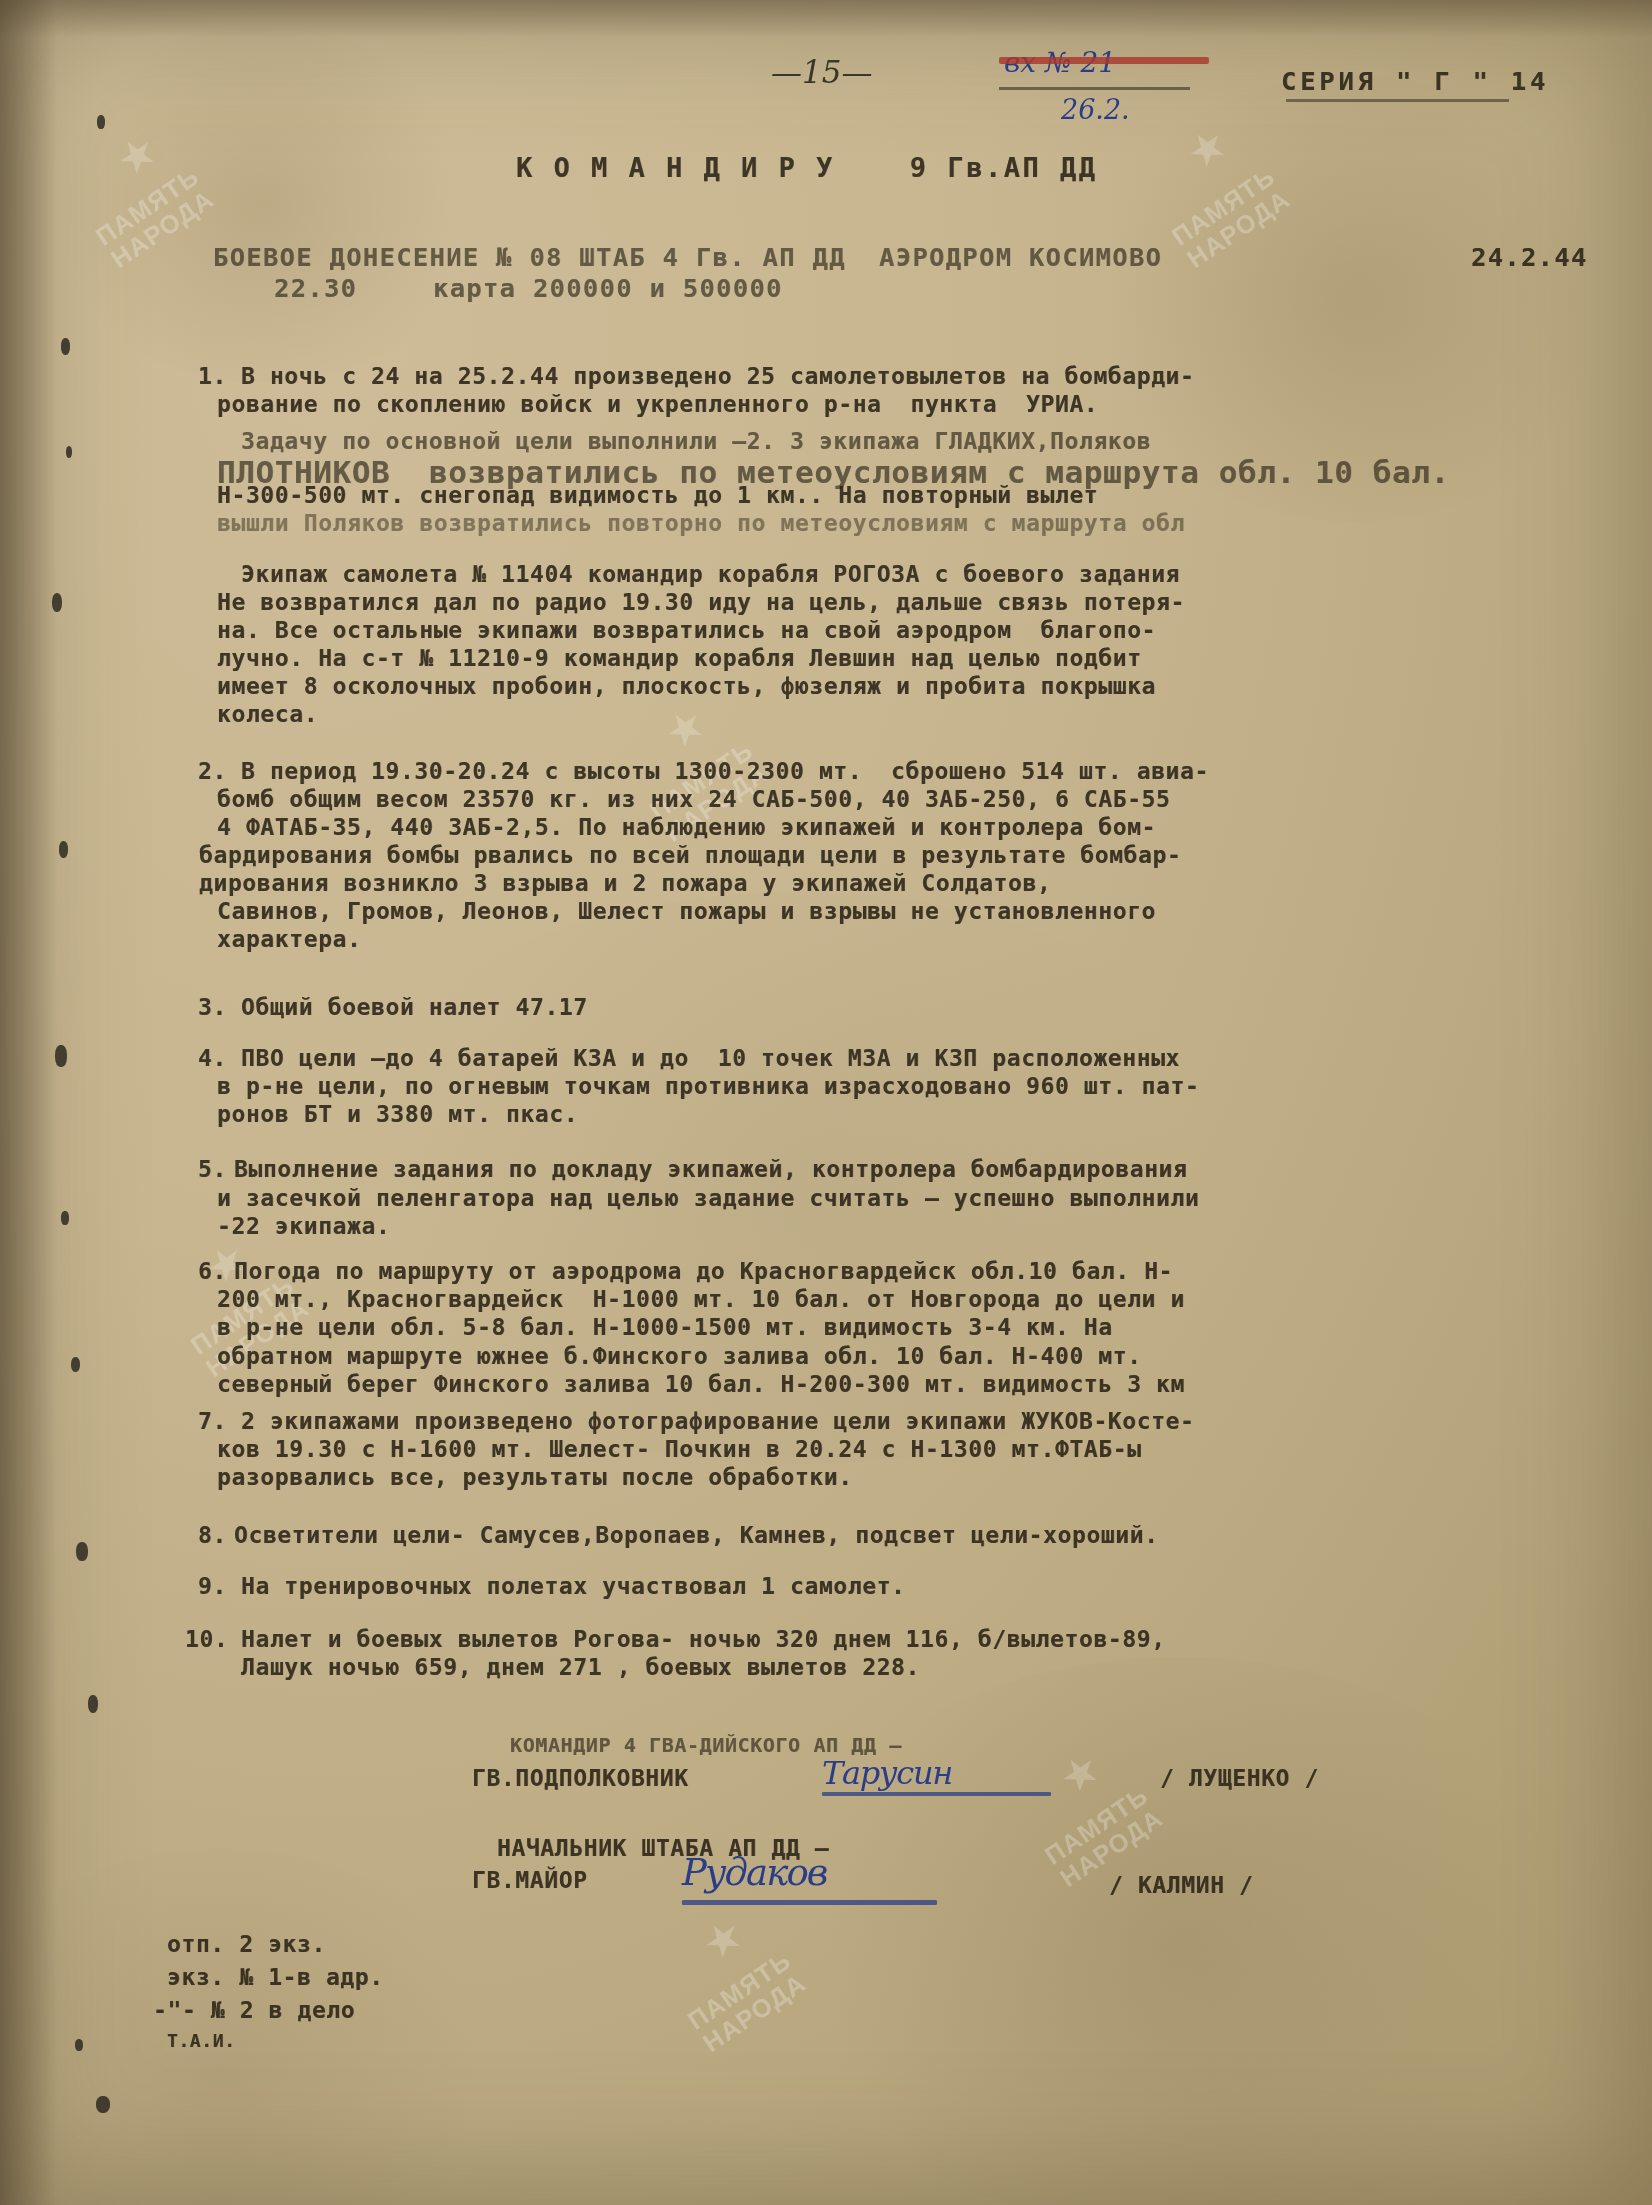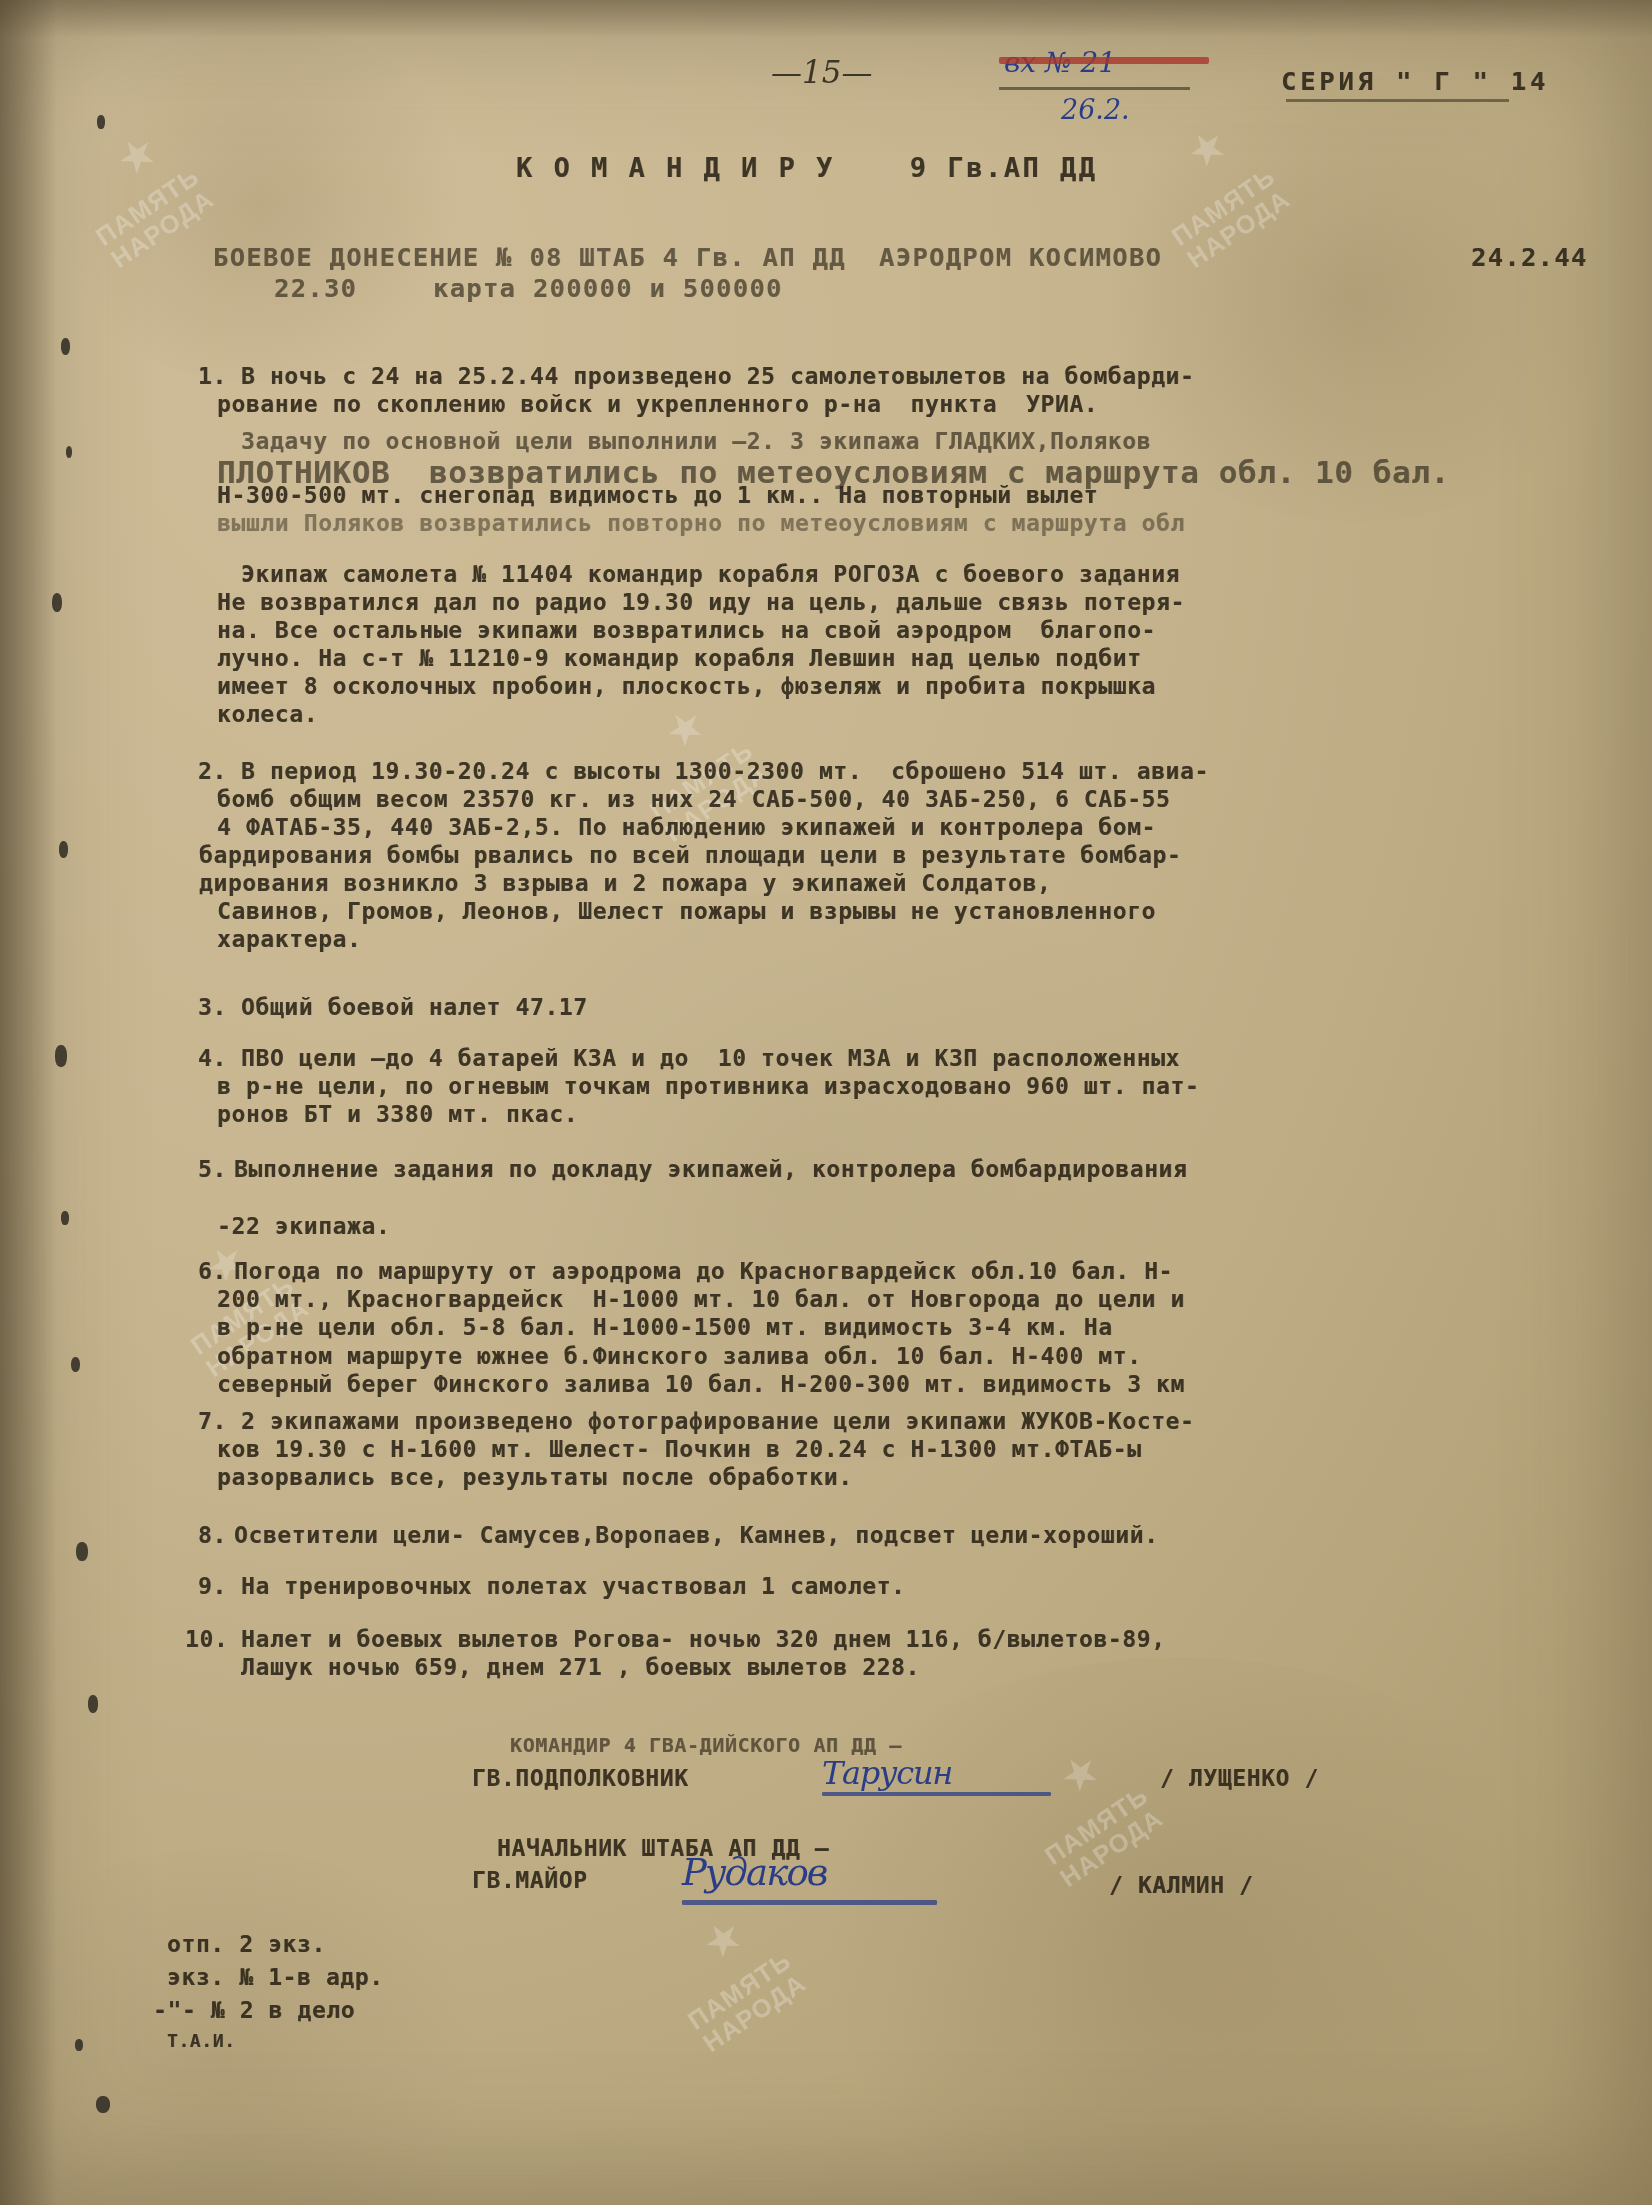--- a/index.html
+++ b/index.html
@@ -231,20 +231,21 @@
     <div class="t" style="left:198px;top:994px;font-size:23px;">3.</div>
     <div class="t" style="left:241px;top:994px;font-size:23px;">Общий боевой налет 47.17</div>
 
     <div class="t" style="left:198px;top:1045px;font-size:23px;">4.</div>
     <div class="t" style="left:241px;top:1045px;font-size:23px;">ПВО цели –до 4 батарей КЗА и до  10 точек МЗА и КЗП расположенных</div>
     <div class="t" style="left:217px;top:1073px;font-size:23px;">в р-не цели, по огневым точкам противника израсходовано 960 шт. пат-</div>
     <div class="t" style="left:217px;top:1101px;font-size:23px;">ронов БТ и 3380 мт. пкас.</div>
 
     <div class="t" style="left:198px;top:1156px;font-size:23px;">5.</div>
     <div class="t" style="left:234px;top:1156px;font-size:23px;">Выполнение задания по докладу экипажей, контролера бомбардирования</div>
+    <div class="t" style="left:217px;top:1185px;font-size:23px;">и засечкой пеленгатора над целью задание считать – успешно выполнили</div>
     <div class="t" style="left:217px;top:1213px;font-size:23px;">-22 экипажа.</div>
 
     <div class="t" style="left:198px;top:1258px;font-size:23px;">6.</div>
     <div class="t" style="left:234px;top:1258px;font-size:23px;">Погода по маршруту от аэродрома до Красногвардейск обл.10 бал. Н-</div>
     <div class="t" style="left:217px;top:1286px;font-size:23px;">200 мт., Красногвардейск  Н-1000 мт. 10 бал. от Новгорода до цели и</div>
     <div class="t" style="left:217px;top:1314px;font-size:23px;">в р-не цели обл. 5-8 бал. Н-1000-1500 мт. видимость 3-4 км. На</div>
     <div class="t" style="left:217px;top:1343px;font-size:23px;">обратном маршруте южнее б.Финского залива обл. 10 бал. Н-400 мт.</div>
     <div class="t" style="left:217px;top:1371px;font-size:23px;">северный берег Финского залива 10 бал. Н-200-300 мт. видимость 3 км</div>
 
     <div class="t" style="left:198px;top:1408px;font-size:23px;">7.</div>

